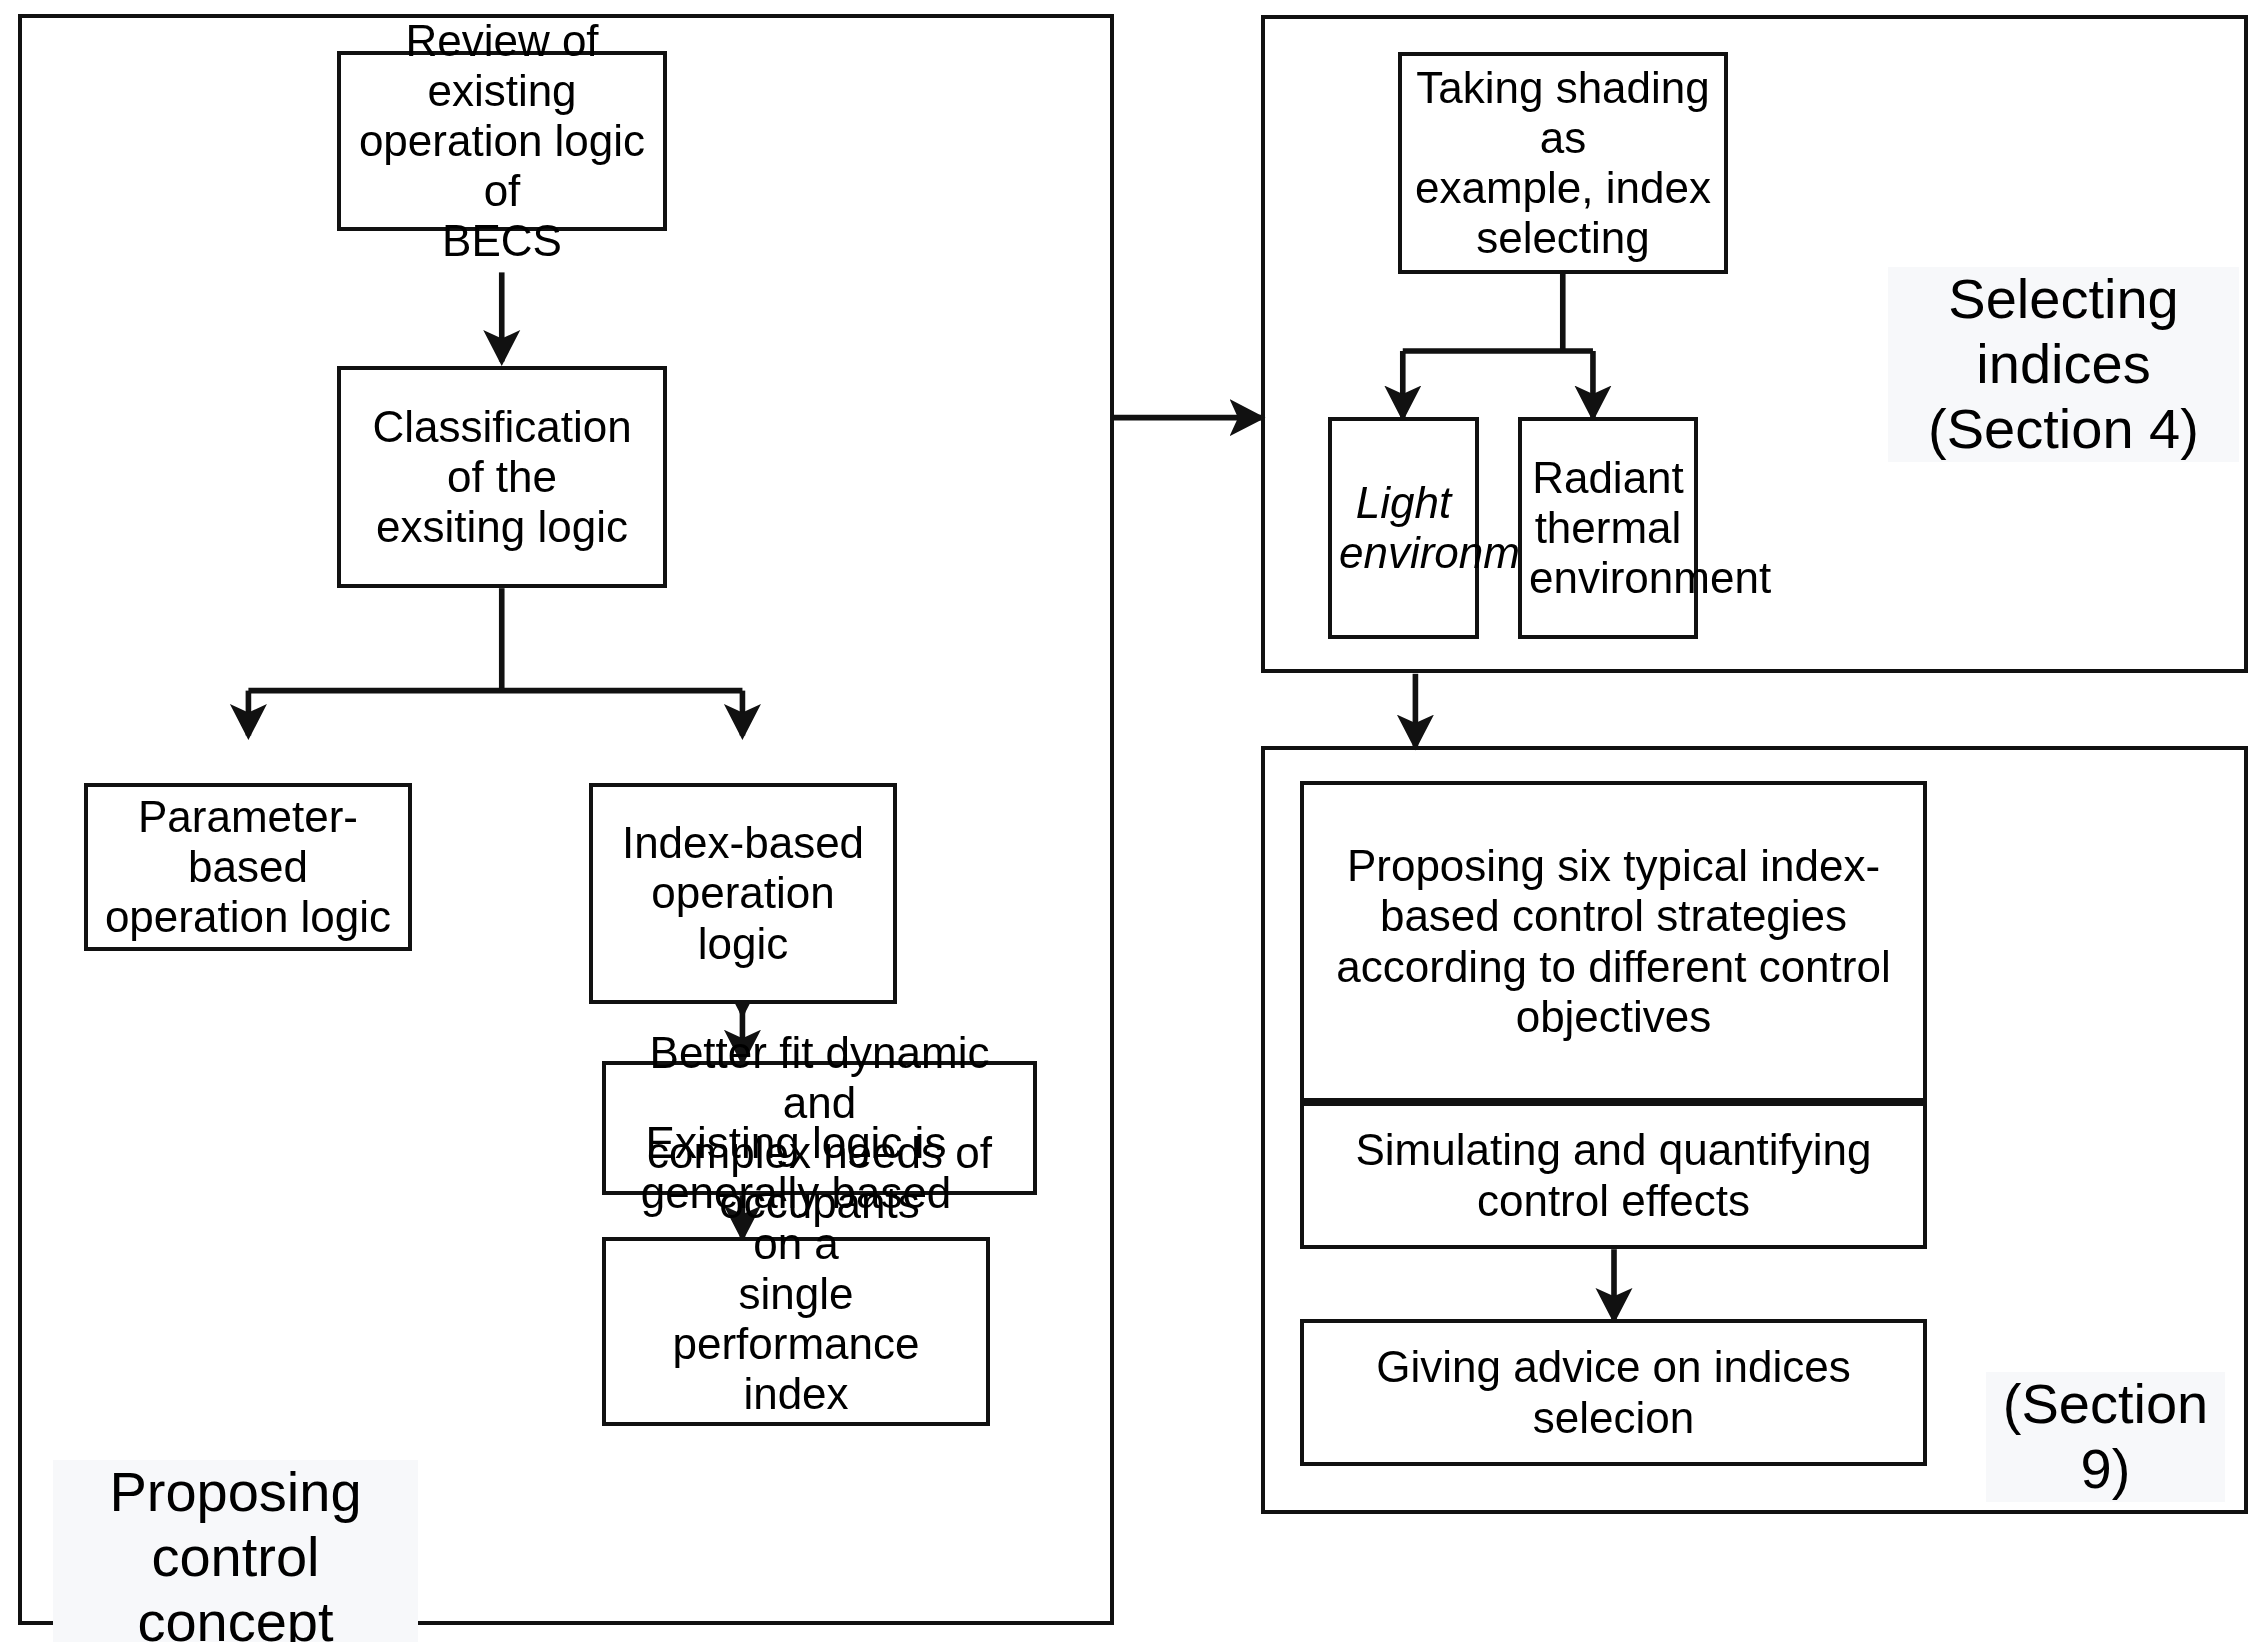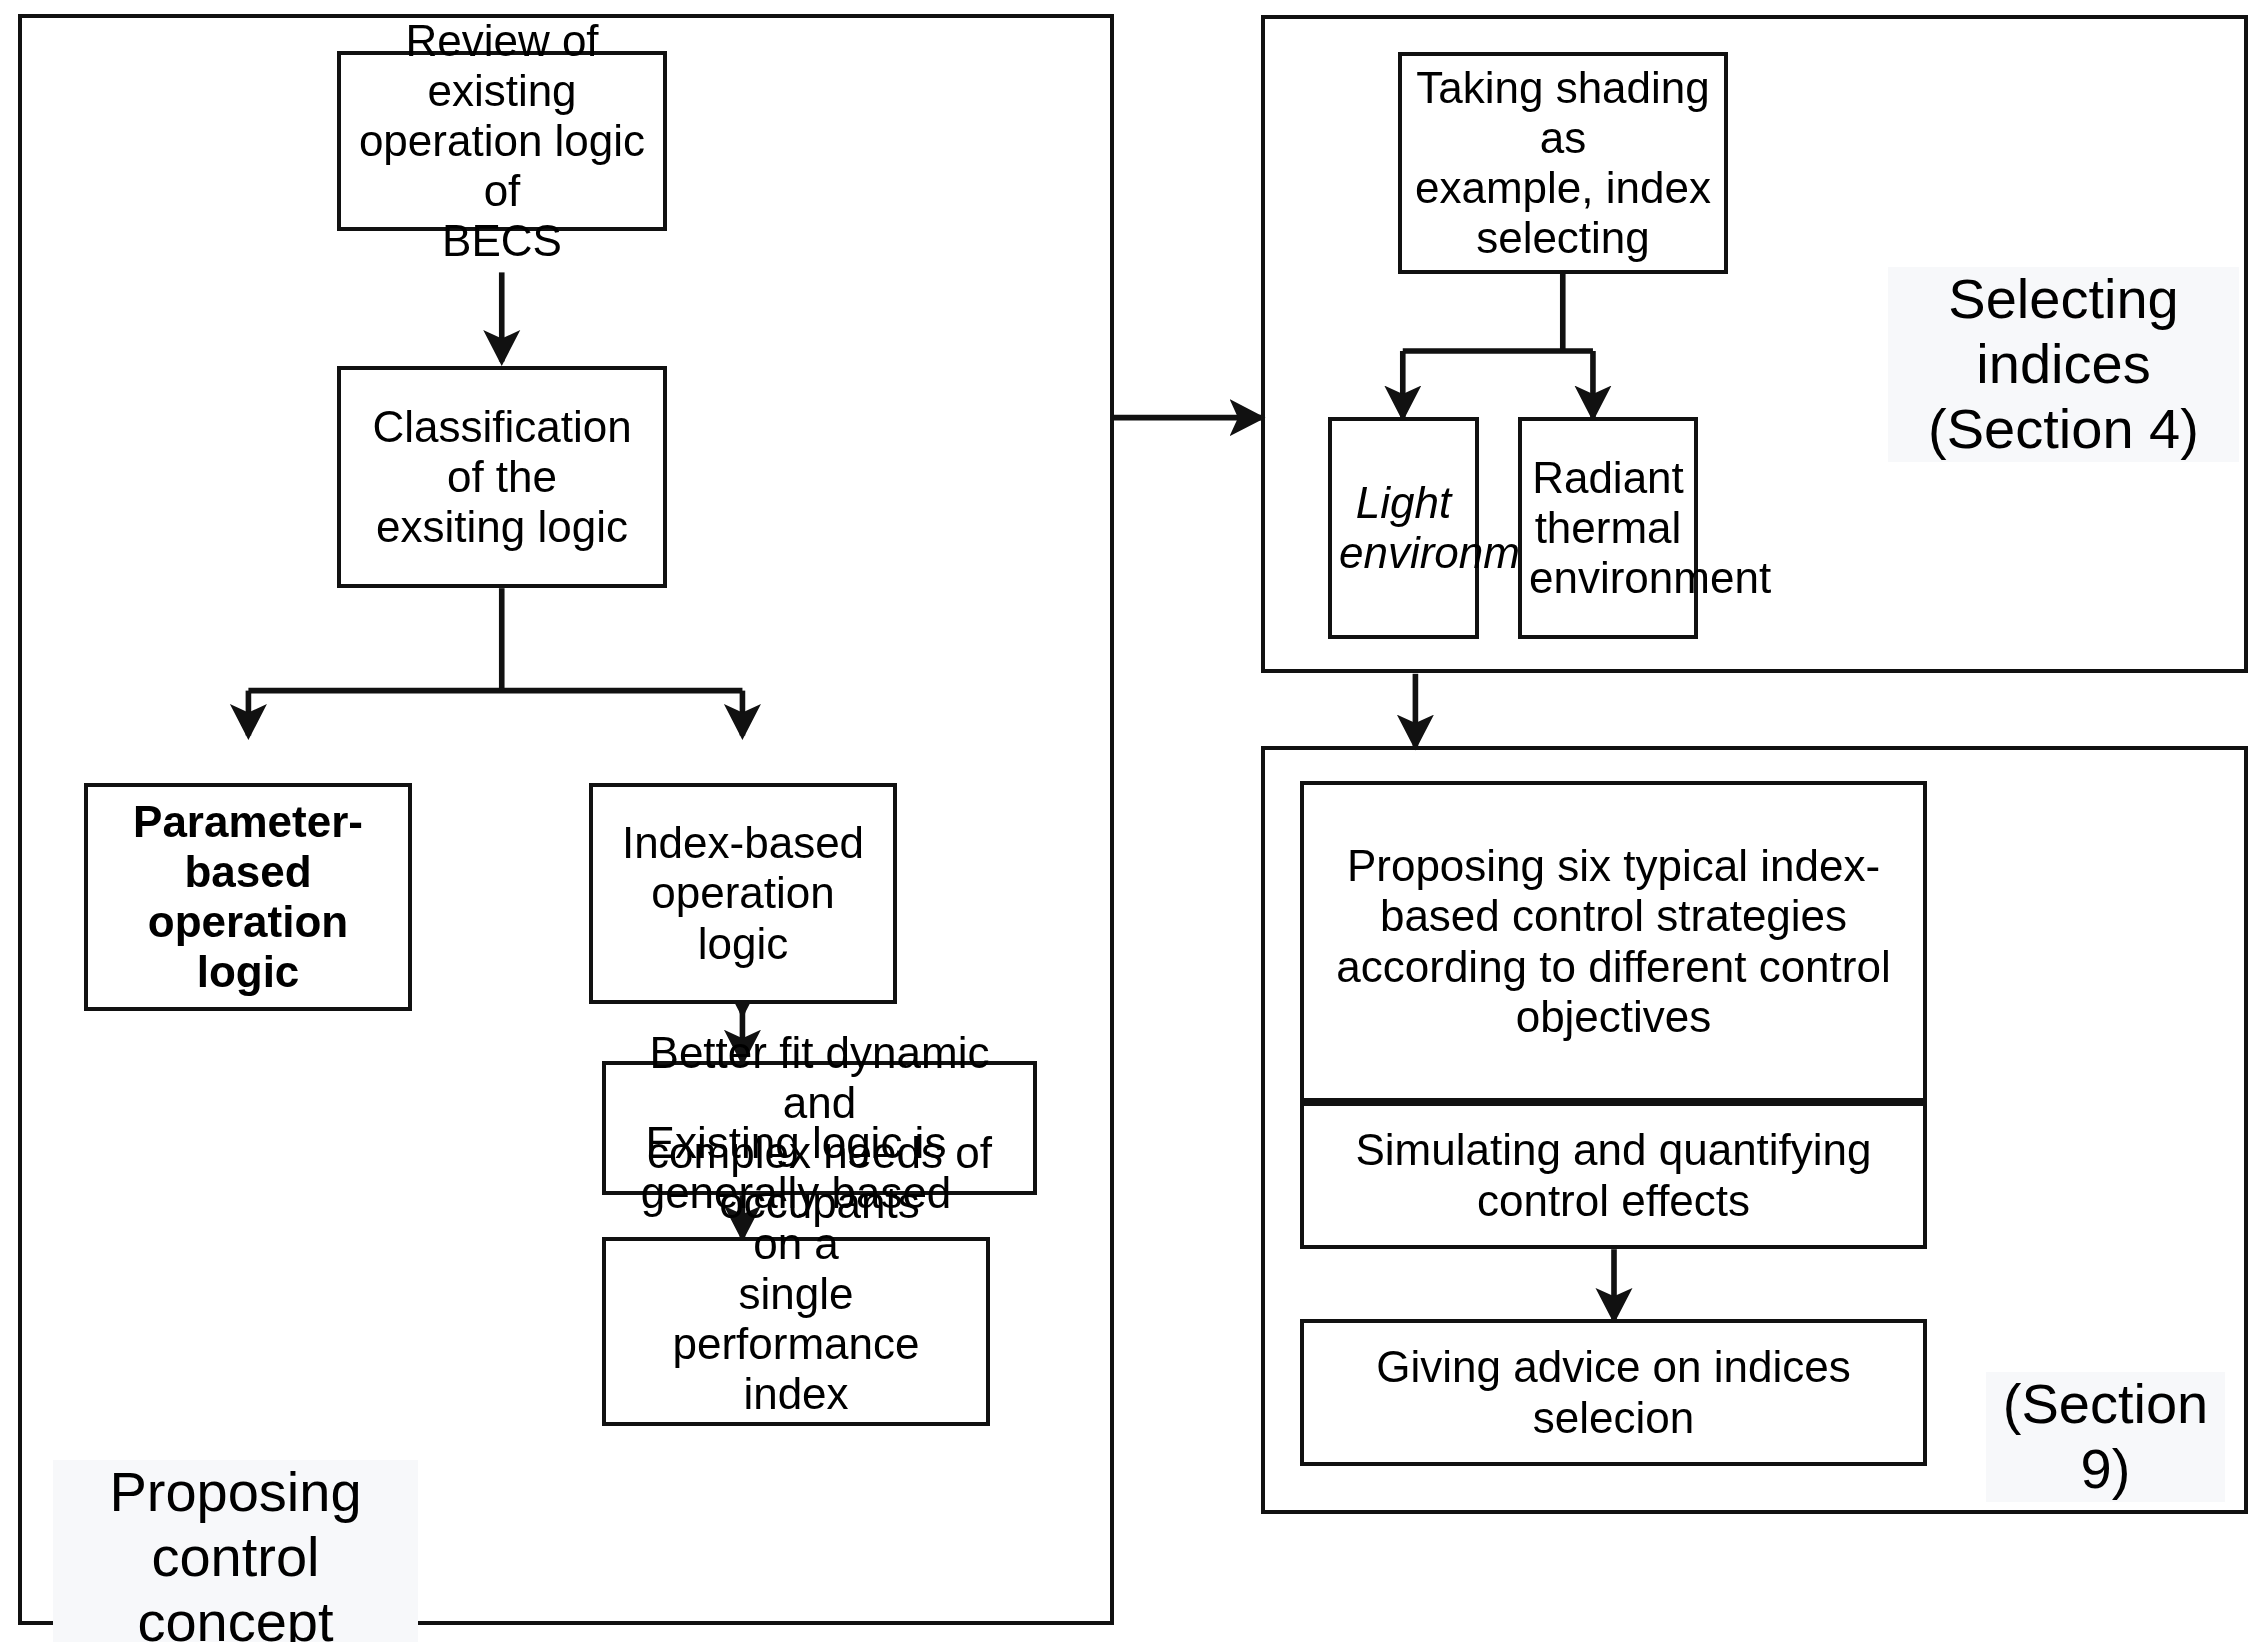--- a/index.html
+++ b/index.html
@@ -127,21 +127,21 @@
     <span class="node-text">Review of existing
 operation logic of
 BECS</span>
   </div>
 
   <div class="node" style="left:337px; top:366px; width:330px; height:222px;">
     <span class="node-text">Classification of the
 exsiting logic</span>
   </div>
 
-  <div class="node" style="left:84px; top:783px; width:328px; height:228px;font-weight:bold;">
+  <div class="node" style="left:84px; top:783px; width:328px; height:168px;">
     <span class="node-text">Parameter-based
 operation logic</span>
   </div>
 
   <div class="node" style="left:589px; top:783px; width:308px; height:221px;">
     <span class="node-text">Index-based
 operation logic</span>
   </div>
 
   <div class="node" style="left:602px; top:1061px; width:435px; height:134px;">

